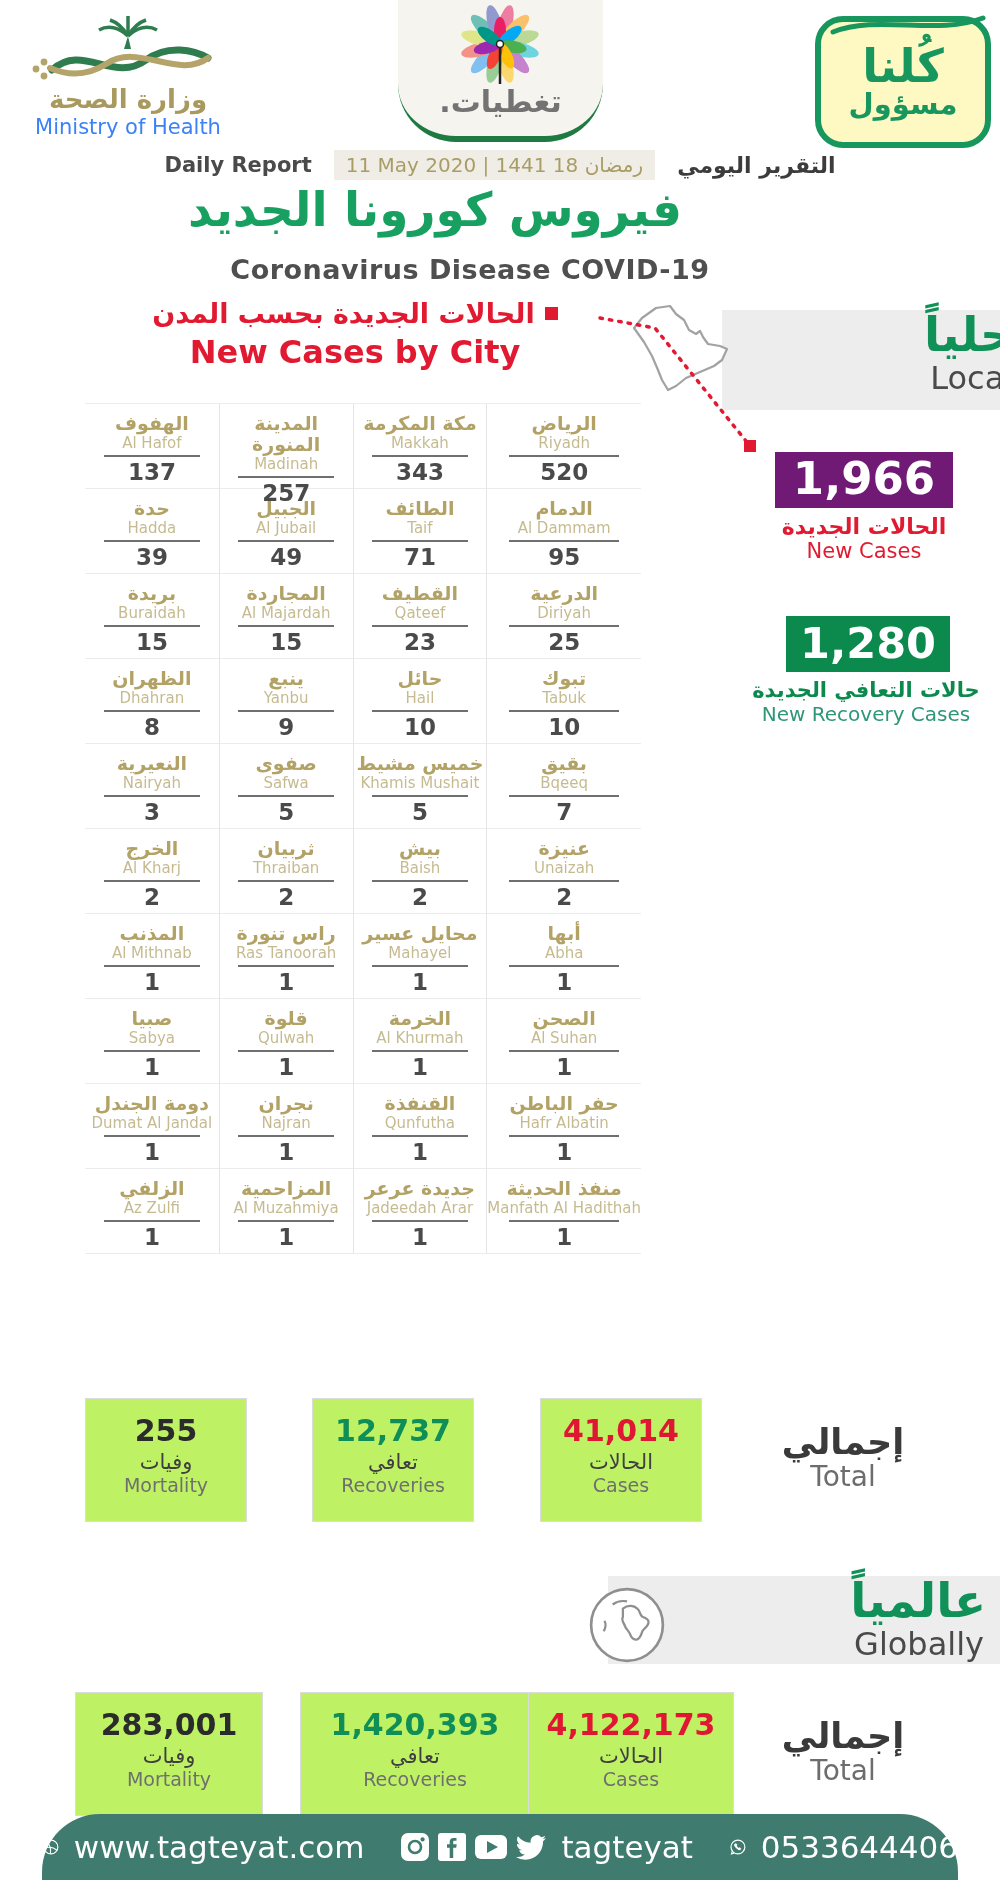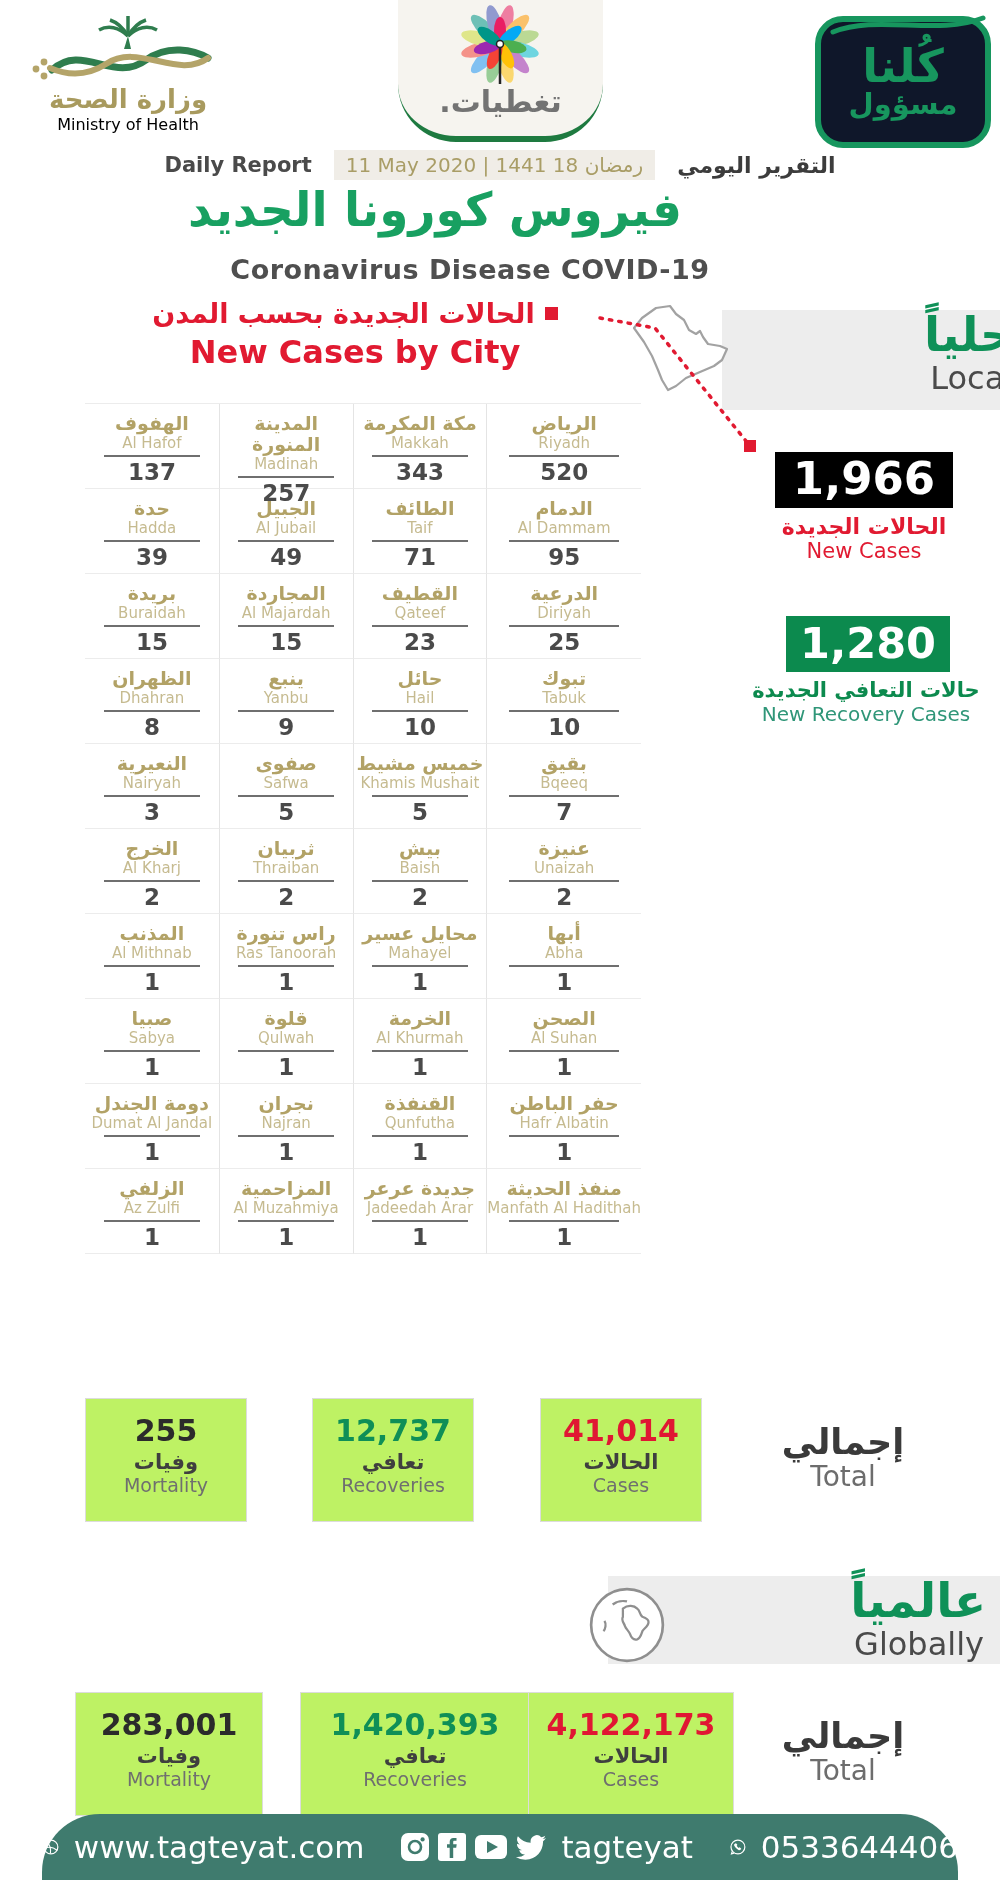--- a/index.html
+++ b/index.html
@@ -5,30 +5,30 @@
   * { margin:0; padding:0; box-sizing:border-box; }
   body { background:#ffffff; }
   .page {
     position:relative; width:1000px; height:1880px; margin:0 auto;
     background:#ffffff; overflow:hidden;
     font-family:"DejaVu Sans", sans-serif;
   }
   
   .moh-logo { position:absolute; left:18px; top:12px; width:220px; text-align:center; }
   .moh-ar { color:#a89a5e; font-size:26px; font-weight:bold; margin-top:-4px; }
-  .moh-en { color:#000000; font-size:16px; margin-top:1px; }
+  .moh-en { color:#3b82f6; font-size:21px; margin-top:1px; }
   .tag-card {
     position:absolute; left:398px; top:0; width:205px; height:142px;
     background:#f6f4ef; border-bottom:6px solid #1e7a40;
     border-radius:0 0 58px 58px; text-align:center;
   }
   .tag-word { color:#737373; font-size:30px; font-weight:bold; margin-top:-6px; direction:rtl; }
   .kulna-badge {
     position:absolute; left:815px; top:16px; width:176px; height:132px;
-    border:6px solid #17965e; border-radius:28px; background:#0f172a;
+    border:6px solid #17965e; border-radius:28px; background:#fef9c3;
     display:flex; flex-direction:column; align-items:center; justify-content:center;
   }
   .kulna-swoosh { position:absolute; left:6px; top:-10px; width:160px; height:26px; }
   .kulna-1 { color:#17965e; font-size:46px; font-weight:bold; line-height:1.0; direction:rtl; }
   .kulna-2 { color:#17965e; font-size:29px; font-weight:bold; line-height:1.1; direction:rtl; }
   
   .date-row {
     position:absolute; left:0; top:150px; width:1000px;
     display:flex; justify-content:center; align-items:center; gap:22px;
   }
@@ -50,21 +50,21 @@
   .band-en { color:#4a4a4a; font-size:32px; text-align:right; padding:0 16px; margin-top:0px; }
   .ksa-map { position:absolute; left:626px; top:294px; width:120px; height:110px; }
   .cases-heading { position:absolute; left:120px; top:298px; width:470px; text-align:center; }
   .cases-heading-l1 { display:flex; direction:rtl; justify-content:center; align-items:center; gap:10px;
     color:#e11a31; font-size:27px; font-weight:bold; }
   .red-sq { width:13px; height:13px; background:#e11a31; display:inline-block; }
   .cases-heading-l2 { color:#e11a31; font-size:32px; font-weight:bold; margin-top:4px; }
   .dots-overlay { position:absolute; left:0; top:0; width:1000px; height:560px; pointer-events:none; }
   
   .big-red {
-    position:absolute; left:775px; top:452px; width:178px; height:56px; background:#000000;
+    position:absolute; left:775px; top:452px; width:178px; height:56px; background:#701a75;
     color:#fff; font-size:45px; font-weight:bold; text-align:center; line-height:54px;
   }
   .big-red-labels { position:absolute; left:754px; top:514px; width:220px; text-align:center; }
   .brl-ar { color:#e11a31; font-size:22px; font-weight:bold; direction:rtl; }
   .brl-en { color:#e11a31; font-size:21px; }
   .big-green {
     position:absolute; left:786px; top:616px; width:164px; height:56px; background:#0c8a4e;
     color:#fff; font-size:43px; font-weight:bold; text-align:center; line-height:54px;
   }
   .big-green-labels { position:absolute; left:726px; top:678px; width:280px; text-align:center; }
@@ -85,21 +85,21 @@
   .city-ar { color:#b2a266; font-size:19px; font-weight:bold; line-height:1.1; direction:rtl; }
   .city-en { color:#c6bb90; font-size:15px; line-height:1.2; white-space:nowrap; }
   .city-rule { width:72%; margin:3px auto 2px; border-bottom:2px solid #6f6f6f; }
   .city-n { color:#4a4a4a; font-size:23px; font-weight:bold; }
   
   .stat-box {
     position:absolute; background:#bef264; border:1px solid #dcdcdc;
     height:124px; text-align:center; padding-top:14px;
   }
   .stat-v { font-size:30px; font-weight:bold; }
-  .stat-ar { color:#3f3f3f; font-size:21px; font-weight:bold; direction:rtl; margin-top:2px; }
+  .stat-ar { color:#3f3f3f; font-size:21px; font-weight:normal; direction:rtl; margin-top:2px; }
   .stat-en { color:#6f6f6f; font-size:19px; }
   .v-black { color:#2b2b2b; } .v-green { color:#0f8f57; } .v-red { color:#e01733; }
   .total-label { position:absolute; width:170px; text-align:center; }
   .total-ar { color:#3a3a3a; font-size:35px; font-weight:bold; direction:rtl; }
   .total-en { color:#6d6d6d; font-size:28px; margin-top:-2px; }
   .lt1 { left:85px;  top:1398px; width:162px; }
   .lt2 { left:312px; top:1398px; width:162px; }
   .lt3 { left:540px; top:1398px; width:162px; }
   .lt-label { left:758px; top:1422px; }
   .gt1 { left:75px;  top:1692px; width:188px; }

